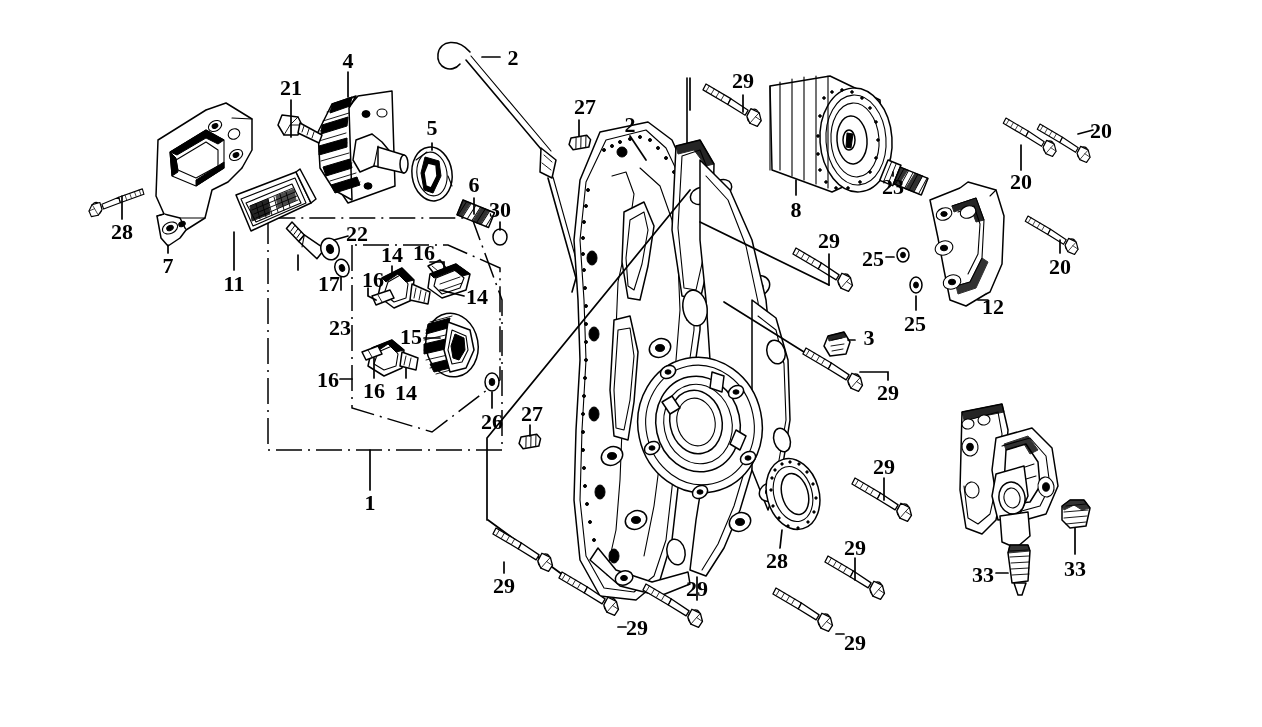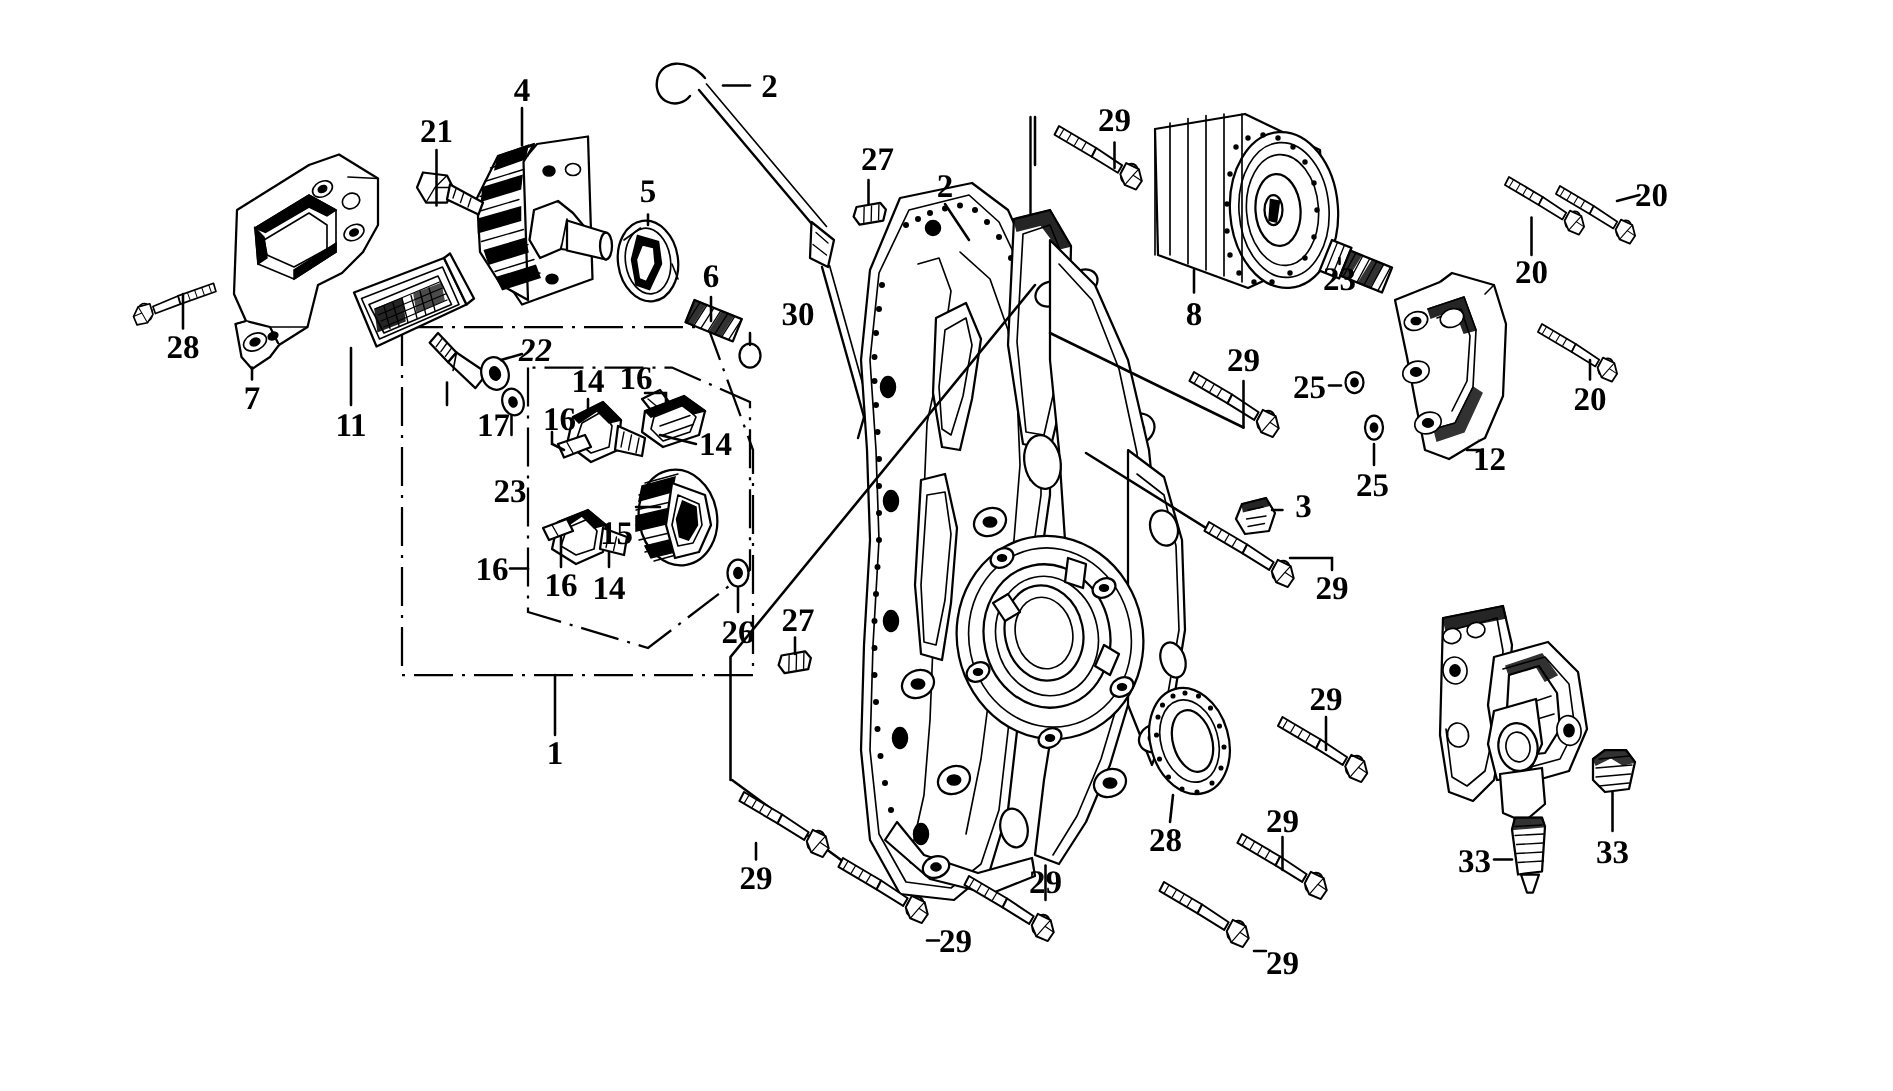--- a/index.html
+++ b/index.html
@@ -641,35 +641,35 @@
 <div class="callout cbig" style="left:291px;top:87px;">21</div>
 <div class="callout cbig" style="left:348px;top:60px;">4</div>
 <div class="callout cbig" style="left:513px;top:57px;">2</div>
 <div class="callout cbig" style="left:585px;top:106px;">27</div>
 <div class="callout cbig" style="left:630px;top:124px;">2</div>
 <div class="callout cbig" style="left:743px;top:80px;">29</div>
 <div class="callout cbig" style="left:1101px;top:130px;">20</div>
 <div class="callout cbig" style="left:1021px;top:181px;">20</div>
 <div class="callout cbig" style="left:432px;top:127px;">5</div>
 <div class="callout cbig" style="left:474px;top:184px;">6</div>
-<div class="callout cbig" style="left:500px;top:209px;margin-left:32px;">30</div>
+<div class="callout cbig" style="left:500px;top:209px;">30</div>
 <div class="callout cbig" style="left:796px;top:209px;">8</div>
 <div class="callout cbig" style="left:893px;top:186px;">23</div>
 <div class="callout cbig" style="left:1060px;top:266px;">20</div>
 <div class="callout cbig" style="left:122px;top:231px;">28</div>
 <div class="callout cbig" style="left:168px;top:265px;">7</div>
 <div class="callout cbig" style="left:234px;top:283px;">11</div>
 <div class="callout cbig" style="left:297px;top:283px;margin-left:32px;">17</div>
-<div class="callout cbig" style="left:357px;top:233px;font-style:italic;">22</div>
+<div class="callout cbig" style="left:357px;top:233px;">22</div>
 <div class="callout cbig" style="left:340px;top:303px;margin-top:24px;">23</div>
 <div class="callout cbig" style="left:392px;top:254px;">14</div>
 <div class="callout cbig" style="left:424px;top:252px;">16</div>
 <div class="callout cbig" style="left:373px;top:279px;">16</div>
 <div class="callout cbig" style="left:477px;top:296px;">14</div>
-<div class="callout cbig" style="left:411px;top:355px;">15</div>
+<div class="callout cbig" style="left:411px;top:336px;">15</div>
 <div class="callout cbig" style="left:328px;top:379px;">16</div>
 <div class="callout cbig" style="left:374px;top:390px;">16</div>
 <div class="callout cbig" style="left:406px;top:392px;">14</div>
 <div class="callout cbig" style="left:492px;top:421px;">26</div>
 <div class="callout cbig" style="left:532px;top:413px;">27</div>
 <div class="callout cbig" style="left:370px;top:502px;">1</div>
 <div class="callout cbig" style="left:829px;top:240px;">29</div>
 <div class="callout cbig" style="left:873px;top:258px;">25</div>
 <div class="callout cbig" style="left:915px;top:323px;">25</div>
 <div class="callout cbig" style="left:993px;top:306px;">12</div>

